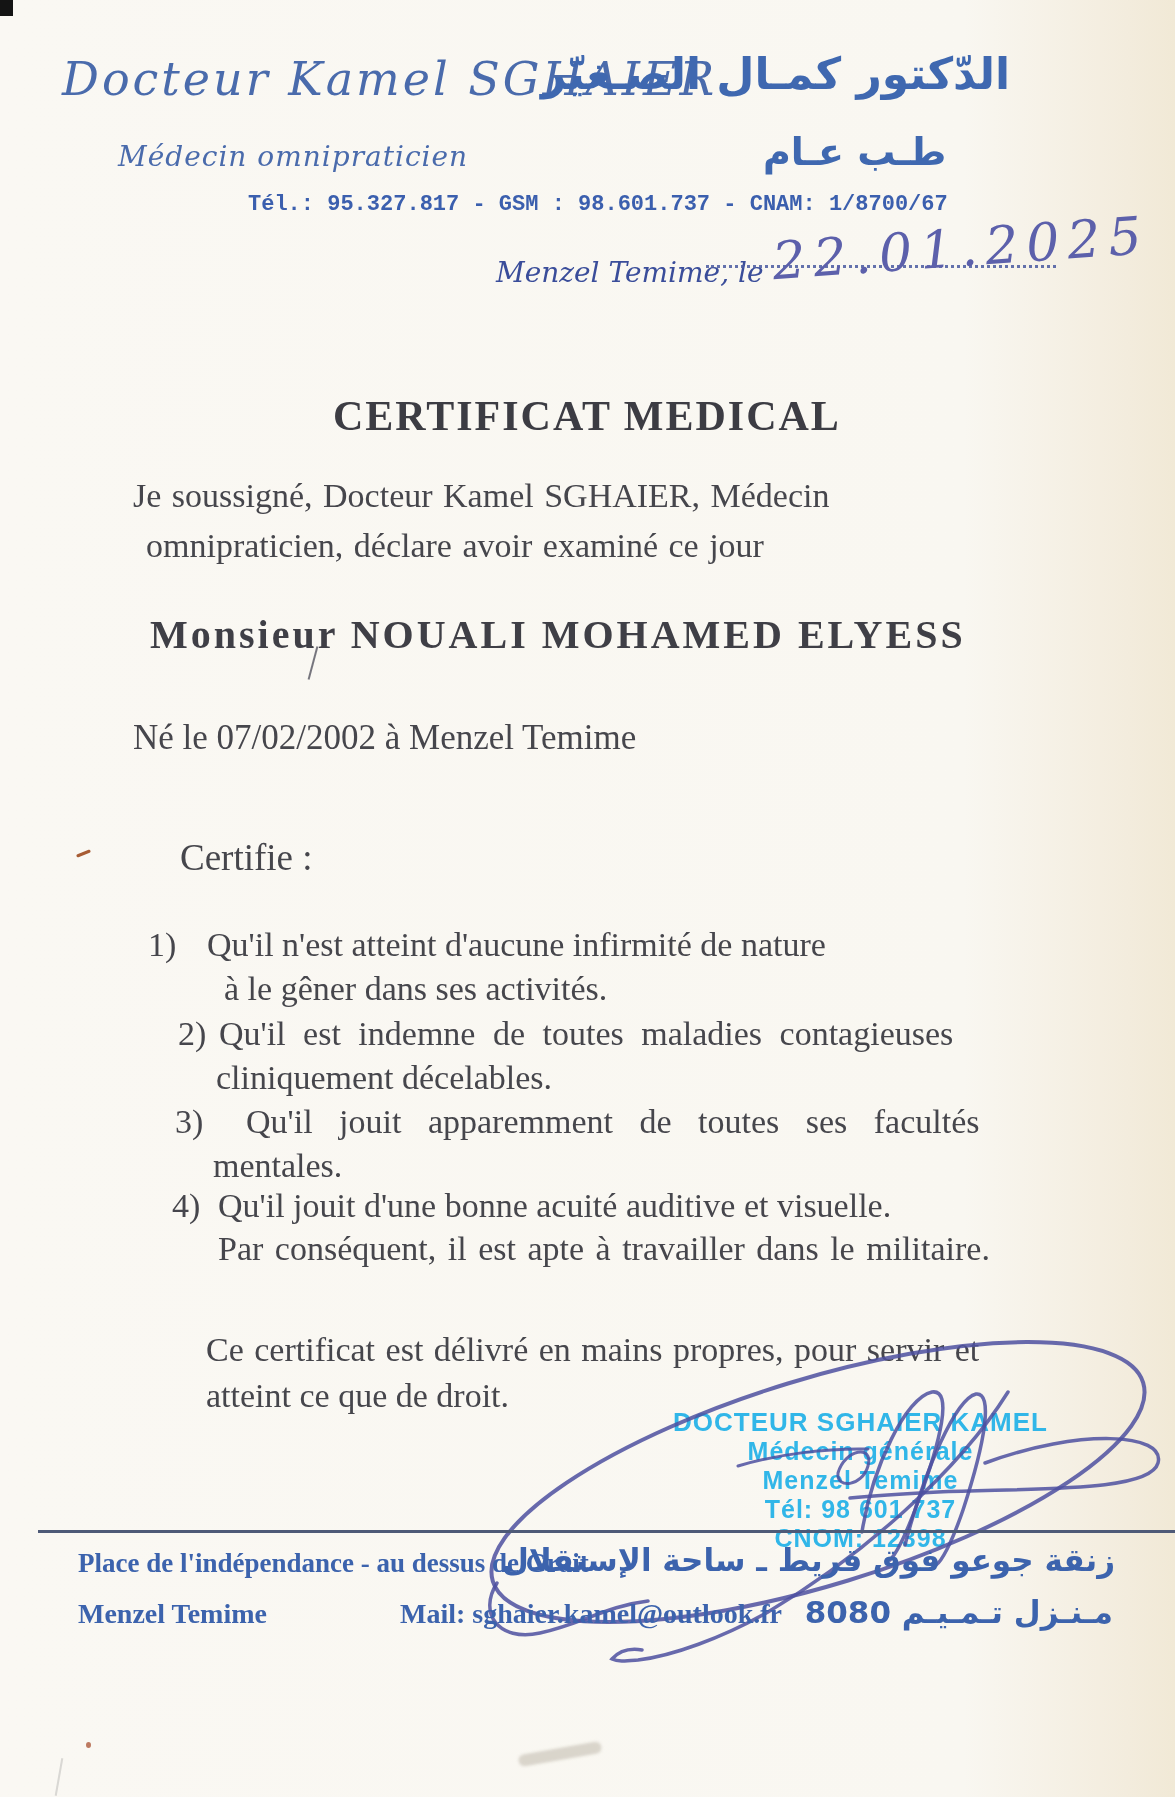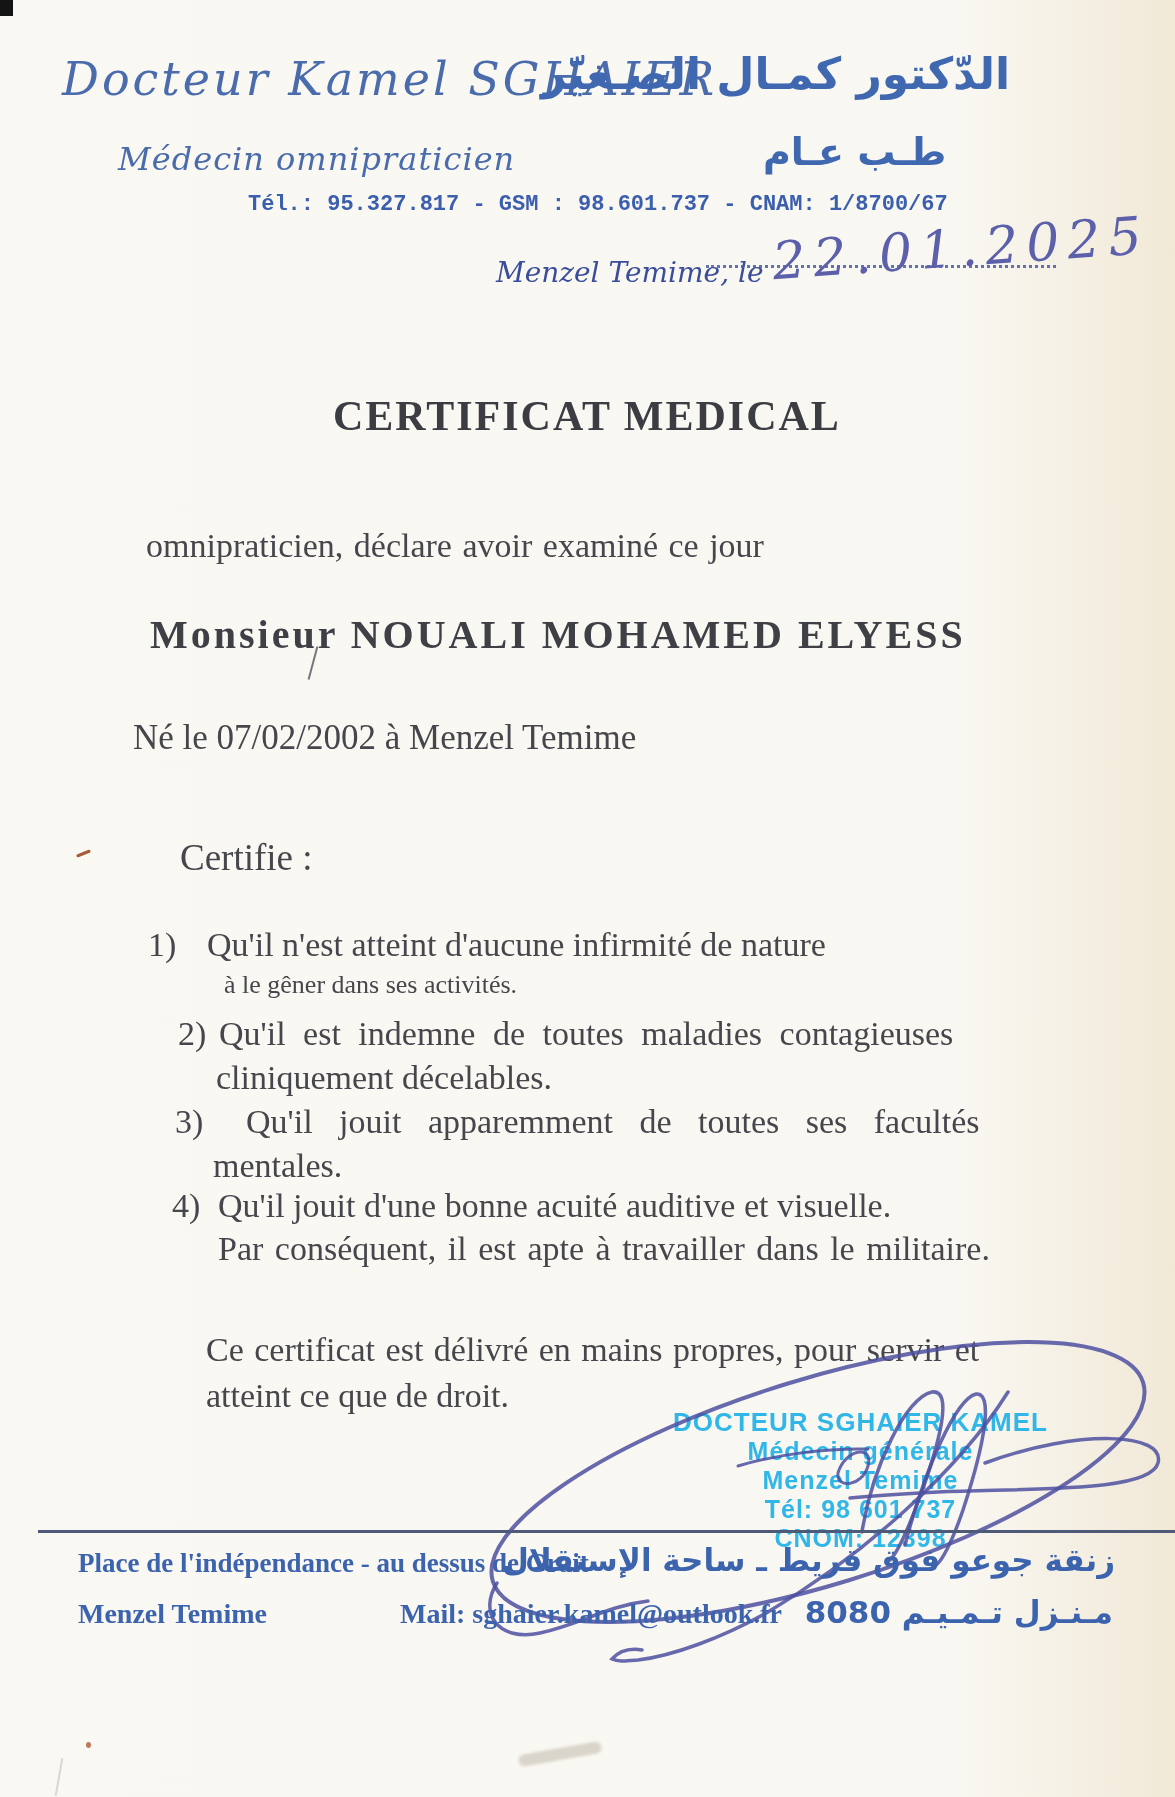--- a/index.html
+++ b/index.html
@@ -34,42 +34,43 @@
 </style>
 </head>
 <body>
 
 <div id="page">
 
   <div class="corner"></div>
 
   <div class="abs script" style="left:62px;top:52px;font-size:46px;letter-spacing:3px;">Docteur Kamel SGHAIER</div>
   <div class="abs ar" style="right:165px;top:48px;font-size:44px;font-weight:bold;">الدّكتور كمـال الصـغيّر</div>
-  <div class="abs script" style="left:118px;top:140px;font-size:32px;letter-spacing:1px;text-align:center;">Médecin omnipraticien</div>
+  <div class="abs script" style="left:118px;top:140px;font-size:28px;letter-spacing:1px;text-align:center;">Médecin omnipraticien</div>
   <div class="abs ar" style="left:763px;top:130px;font-size:38px;font-weight:bold;">طـب عـام</div>
   <div class="abs contact" style="left:248px;top:192px;font-size:22px;font-family:Liberation Mono, monospace;">Tél.: 95.327.817 - GSM : 98.601.737 - CNAM: 1/8700/67</div>
 
   <div class="abs script" style="left:496px;top:256px;font-size:28px;color:#3a4d9a;">Menzel Temime, le</div>
   <div class="dotline" style="left:706px;top:265px;width:350px;"></div>
   <div class="abs handwrite" style="left:772px;top:218px;font-size:52px;letter-spacing:8px;transform:rotate(-4deg);">22.01.2025</div>
 
   <div class="abs title" style="left:333px;top:392px;font-size:42px;">CERTIFICAT MEDICAL</div>
 
+  <div class="abs doc" style="left:133px;top:477px;font-size:34px;word-spacing:2px;">Je soussigné, Docteur Kamel SGHAIER, Médecin</div>
   <div class="abs bold" style="left:150px;top:611px;font-size:40px;letter-spacing:3px;">Monsieur NOUALI MOHAMED ELYESS</div>
 
   <div class="abs doc" style="left:146px;top:527px;font-size:34px;word-spacing:2px;">omnipraticien, déclare avoir examiné ce jour</div>
   <div class="mark" style="left:312px;top:646px;width:2px;height:34px;background:#4a4a55;transform:rotate(15deg);opacity:.75;"></div>
   <div class="abs doc" style="left:133px;top:697px;font-size:35px;margin-top:21px;">Né le 07/02/2002 à Menzel Temime</div>
 
   <div class="abs doc" style="left:180px;top:836px;font-size:37px;">Certifie :</div>
   <div class="mark" style="left:76px;top:852px;width:15px;height:3px;background:#a85c34;border-radius:2px;transform:rotate(-22deg);"></div>
 
   <div class="abs doc" style="left:148px;top:926px;font-size:34px;">1)</div>
   <div class="abs doc" style="left:207px;top:926px;font-size:34px;">Qu'il n'est atteint d'aucune infirmité de nature</div>
-  <div class="abs doc" style="left:224px;top:970px;font-size:26px;">à le gêner dans ses activités.</div>
+  <div class="abs doc" style="left:224px;top:970px;font-size:34px;">à le gêner dans ses activités.</div>
 
   <div class="abs doc" style="left:178px;top:1015px;font-size:34px;">2)</div>
   <div class="abs doc" style="left:219px;top:1015px;font-size:34px;word-spacing:9px;">Qu'il est indemne de toutes maladies contagieuses</div>
   <div class="abs doc" style="left:216px;top:1059px;font-size:34px;">cliniquement décelables.</div>
 
   <div class="abs doc" style="left:175px;top:1103px;font-size:34px;">3)</div>
   <div class="abs doc" style="left:246px;top:1103px;font-size:34px;word-spacing:18px;">Qu'il jouit apparemment de toutes ses facultés</div>
   <div class="abs doc" style="left:213px;top:1147px;font-size:34px;">mentales.</div>
 
   <div class="abs doc" style="left:172px;top:1187px;font-size:34px;">4)</div>

